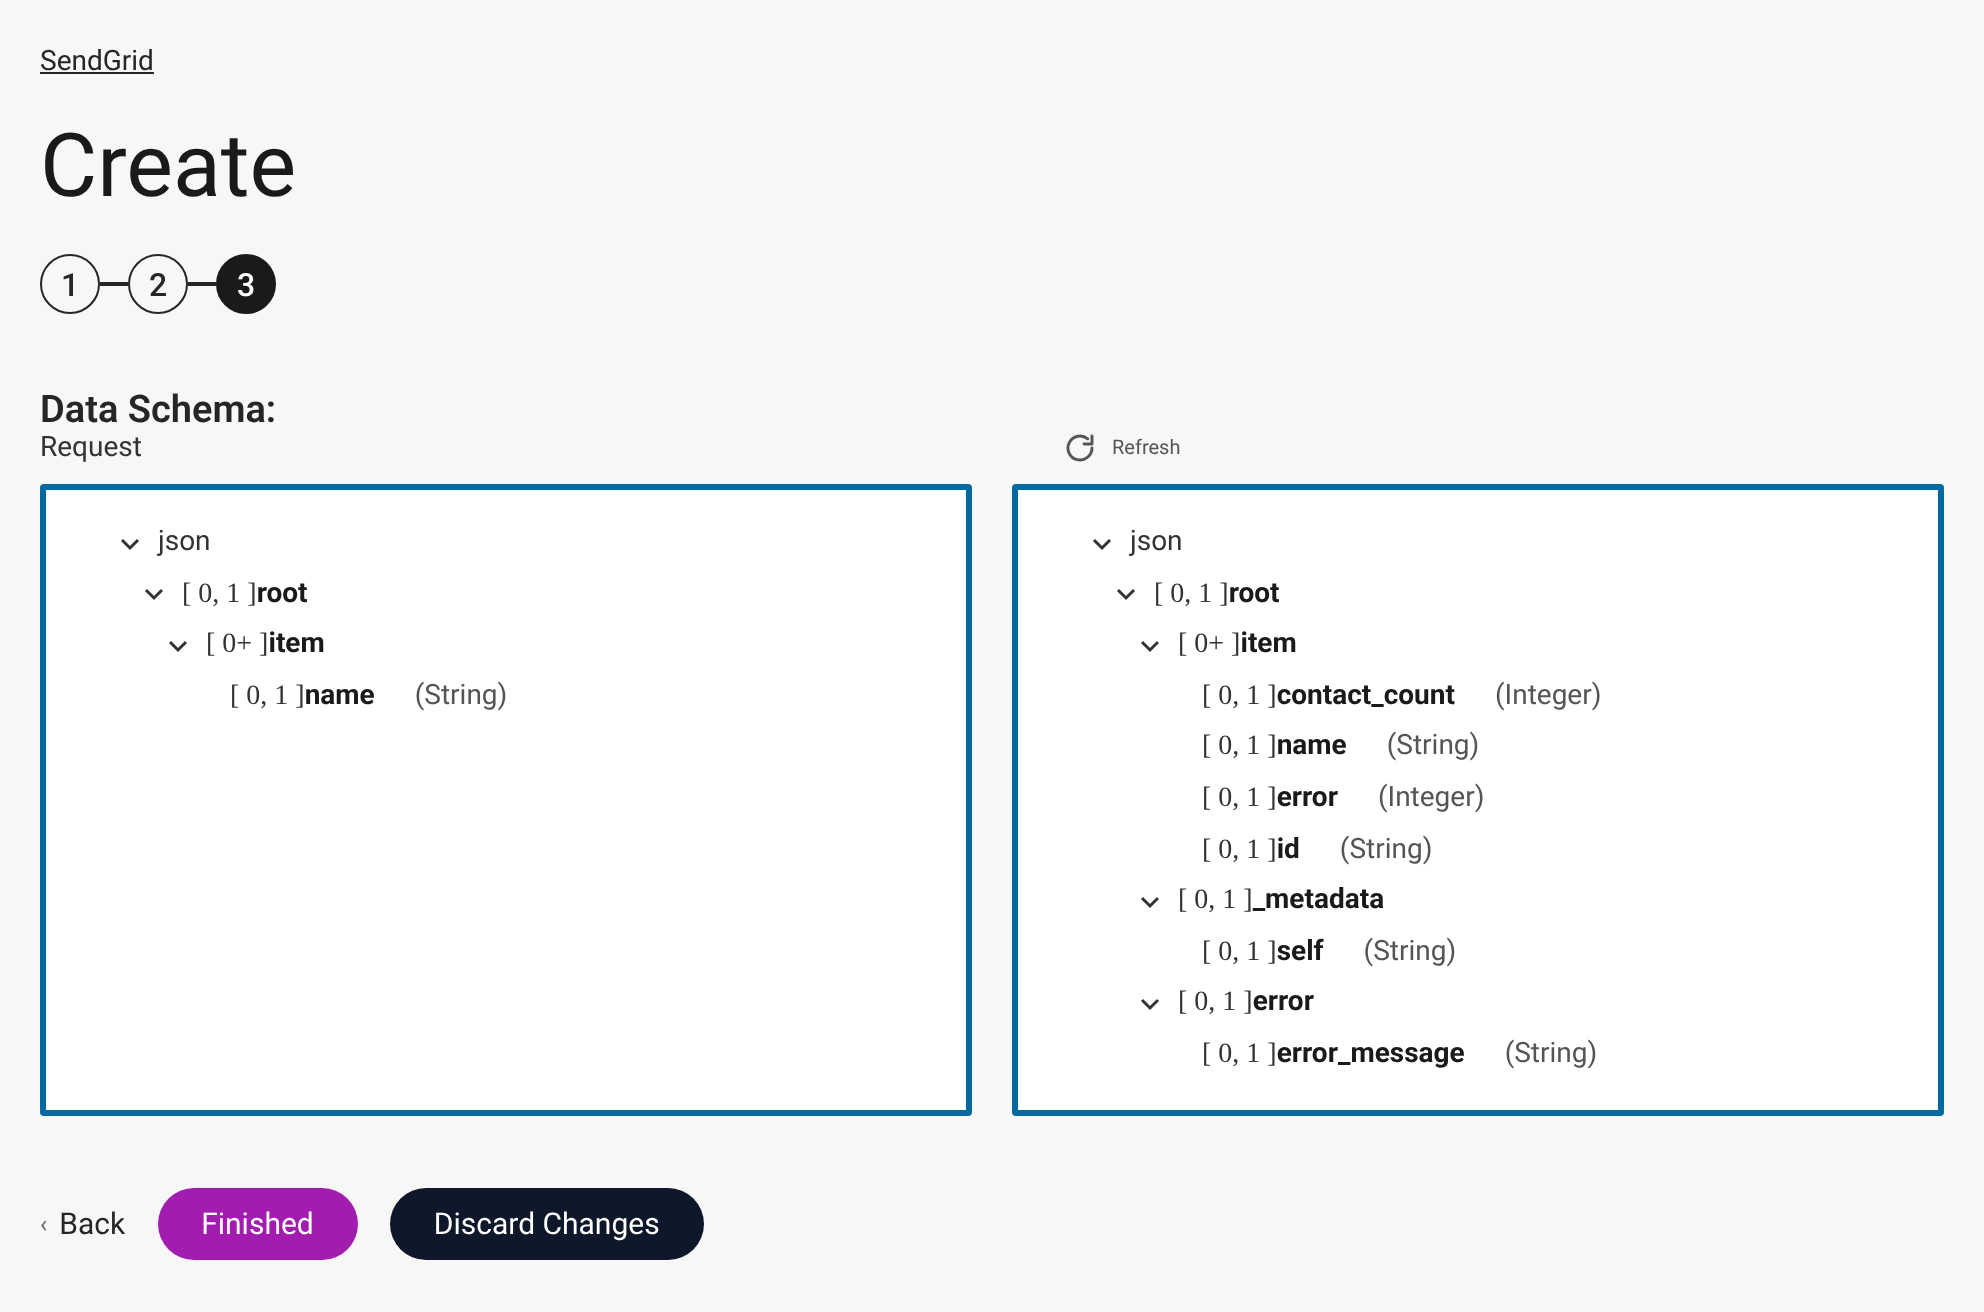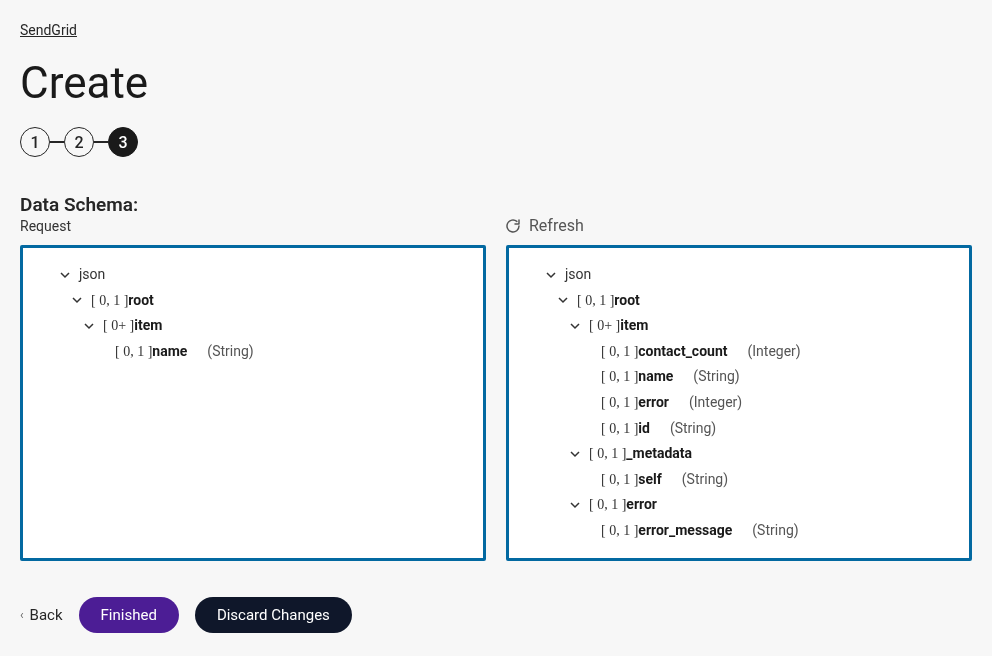--- a/index.html
+++ b/index.html
@@ -58,36 +58,37 @@
     }
     .section-title {
       font-size: 19px;
       font-weight: 600;
       color: #262626;
     }
     .panels-header {
       display: flex;
       align-items: center;
       margin-bottom: 10px;
+      gap: 27px;
     }
     .panel-label {
       font-size: 14px;
       color: #333;
       flex: 0 0 485px;
     }
     .panel-label.response-label {
       flex: 1;
     }
     .refresh-wrap {
       display: flex;
       align-items: center;
       gap: 8px;
       cursor: pointer;
       color: #555;
-      font-size: 16px;
+      font-size: 10px;
     }
     .refresh-icon svg {
       width: 16px;
       height: 16px;
       display: block;
     }
     .panels {
       display: flex;
       gap: 20px;
     }
@@ -165,21 +166,21 @@
     }
     .btn {
       border: none;
       border-radius: 20px;
       padding: 9px 22px;
       font-size: 15px;
       cursor: pointer;
       font-family: inherit;
     }
     .btn-primary {
-      background: #4c1d95;
+      background: #a21caf;
       color: #fff;
     }
     .btn-secondary {
       background: #0f172a;
       color: #fff;
     }
   </style>
 </head>
 <body>
 

